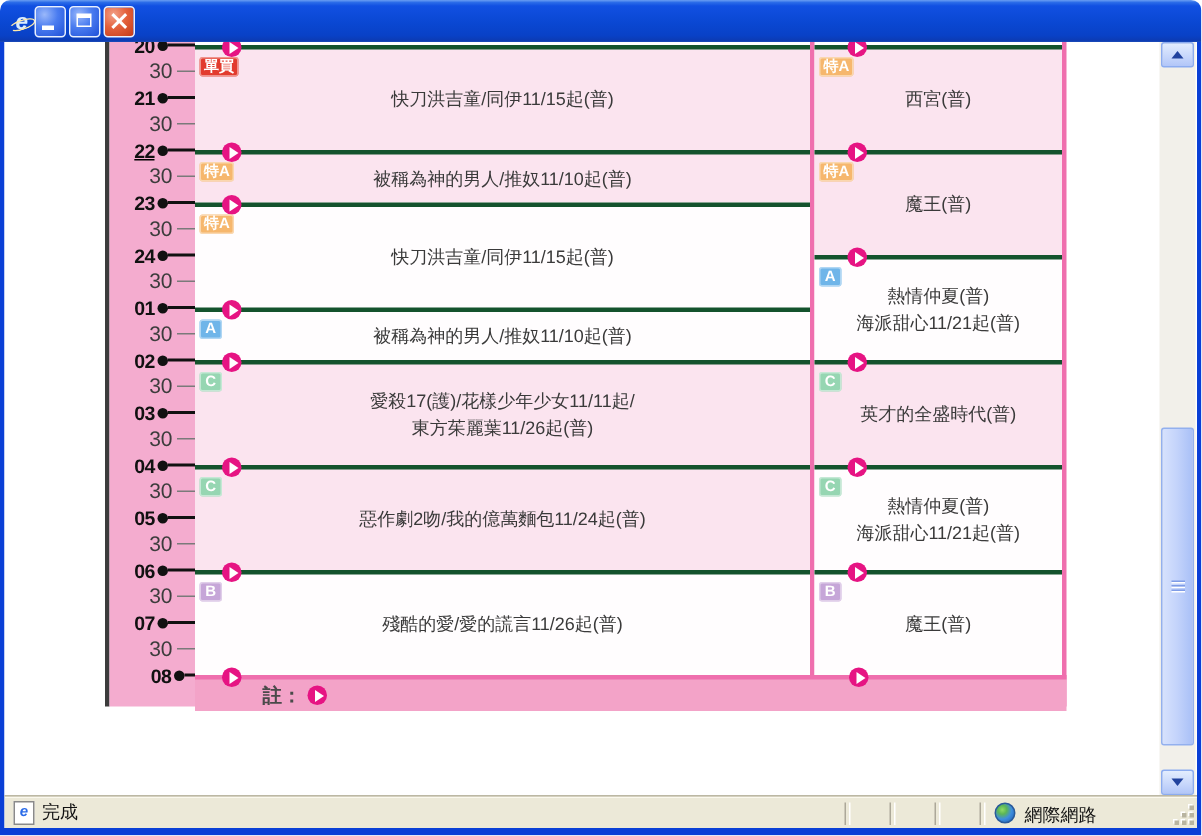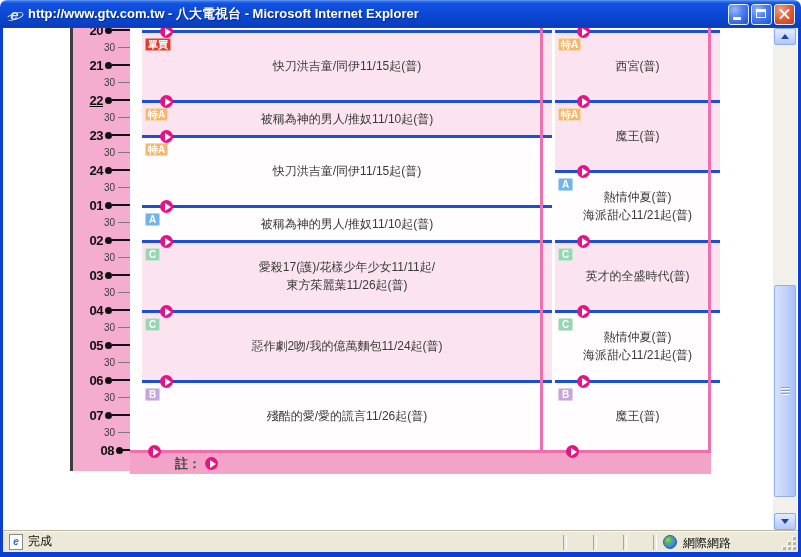--- a/index.html
+++ b/index.html
@@ -36,30 +36,30 @@
   .page{position:absolute;left:3px;top:28px;width:770px;height:502px;background:#fff;overflow:hidden;}
   .table{position:absolute;left:0;top:0;width:770px;height:502px;}
 
   .axis-border{position:absolute;left:67px;top:0;width:3px;height:443px;background:#3c3c3c;}
   .axis{position:absolute;left:70px;top:0;width:57px;height:443px;background:#f4accf;}
   .hour-row{position:absolute;left:0;width:57px;height:16px;display:flex;align-items:center;box-sizing:border-box;padding-left:4px;}
   .hour-lab{width:26px;text-align:right;font-size:13px;font-weight:bold;color:#111;letter-spacing:-0.5px;}
   .hour-dot{width:7px;height:7px;border-radius:50%;background:#111;margin-left:2px;flex:none;}
   .hour-line{flex:1;height:2px;background:#111;}
   .half-row{position:absolute;left:0;width:57px;height:14px;display:flex;align-items:center;box-sizing:border-box;padding-left:4px;}
-  .half-lab{width:38px;text-align:right;font-size:10px;color:#3c3c3c;}
+  .half-lab{width:38px;text-align:right;font-size:14px;color:#3c3c3c;}
   .half-dash{flex:1;height:1px;background:#7a7a7a;margin-left:3px;}
 
   .col{position:absolute;top:0;height:443px;}
   .col.left{left:127px;width:410px;}
   .col.right{left:540px;width:165px;}
   .v-div{position:absolute;left:537px;top:0;width:3px;height:443px;background:#ef6fae;}
   .v-edge{position:absolute;left:705px;top:0;width:3px;height:443px;background:#ef6fae;}
 
-  .cell{position:absolute;left:0;width:100%;box-sizing:border-box;border-top:3px solid #1d4ed8;margin-left:12px;}
+  .cell{position:absolute;left:0;width:100%;box-sizing:border-box;border-top:3px solid #14532d;}
   .cell.bg-pink{background:#fbe4ef;}
   .cell.bg-white{background:#fffdfe;}
   .lines{position:absolute;left:0;top:0;width:100%;height:100%;display:flex;flex-direction:column;
     align-items:center;justify-content:center;gap:3px;}
   .pline{font-size:12px;color:#3a3a3a;line-height:15px;white-space:nowrap;}
   .badge{position:absolute;left:3px;top:5px;min-width:9px;padding:1px 3px;border-radius:2px;
     color:#fff;font-size:10px;font-weight:bold;text-align:center;line-height:11px;
     box-shadow:inset 0 0 0 1px rgba(255,255,255,.45);}
   .play{position:absolute;width:13px;height:13px;border-radius:50%;background:#e61483;
     display:flex;align-items:center;justify-content:center;}
@@ -111,21 +111,20 @@
   .grip i:nth-child(5){right:5px;bottom:5px;}
   .grip i:nth-child(6){right:0;bottom:10px;}
 </style>
 </head>
 <body>
 
 <div class="stage">
 
   <div class="titlebar">
     <span class="ie-ico">e</span>
-    <span class="title-text">http://www.gtv.com.tw - 八大電視台 - Microsoft Internet Explorer</span>
     <span class="winbtns">
       <span class="wbtn min"></span>
       <span class="wbtn max"></span>
       <span class="wbtn close"></span>
     </span>
   </div>
 
   <div class="frame-left"></div>
   <div class="frame-right"></div>
   <div class="frame-bottom"></div>

